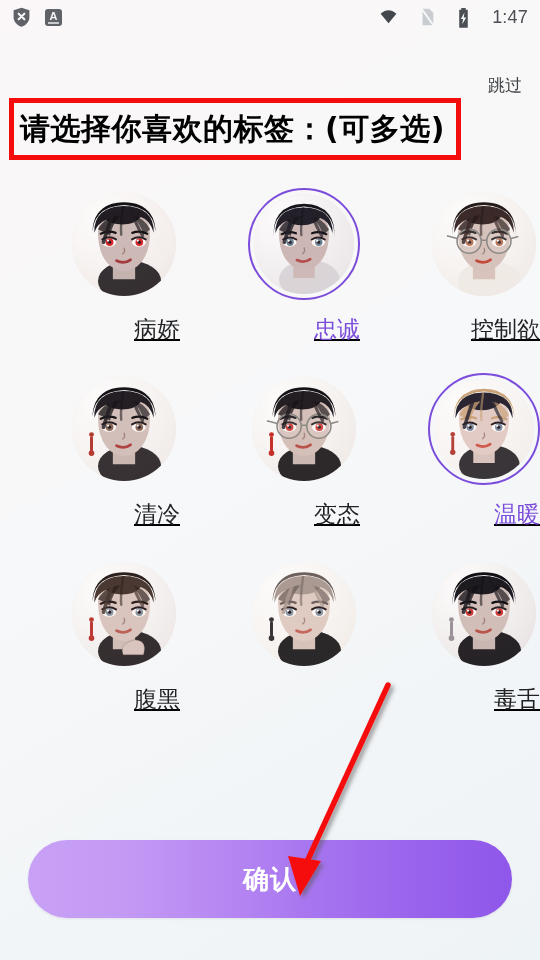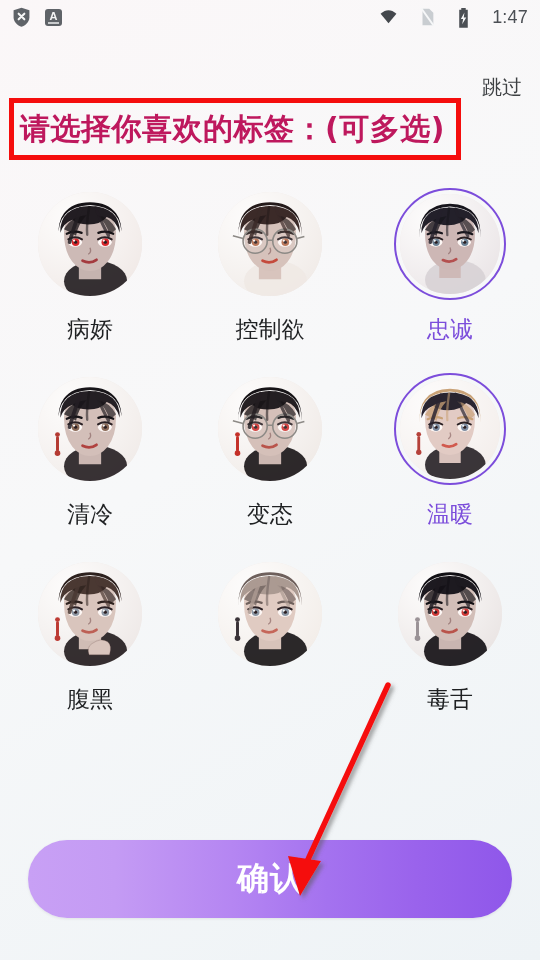--- a/index.html
+++ b/index.html
@@ -59,21 +59,21 @@
   }
 
   
   .skip-row {
     position: absolute;
     top: 74px;
     right: 18px;
     z-index: 4;
   }
   .skip-btn {
-    font-size: 20px;
+    font-size: 17px;
     color: #3d4043;
     background: none;
     border: none;
     font-family: "Liberation Sans", "DejaVu Sans", sans-serif;
     cursor: pointer;
     text-align: right;
   }
 
   
   .title-wrap {
@@ -89,43 +89,44 @@
   .title-text {
     position: absolute;
     top: 100px;
     left: 20px;
     width: 430px;
     height: 58px;
     display: flex;
     align-items: center;
     font-size: 30px;
     font-weight: bold;
-    color: #be185d;
+    color: #000000;
     letter-spacing: .5px;
     white-space: nowrap;
     z-index: 4;
     font-family: "DejaVu Sans", "Liberation Sans", sans-serif;
   }
 
   
   .grid {
     position: absolute;
     top: 188px;
     left: 0;
     width: 540px;
     display: grid;
     grid-template-columns: repeat(3, 1fr);
     row-gap: 28px;
     z-index: 2;
   }
   .cell {
     display: flex;
     flex-direction: column;
-    align-items: center;
+    align-items: flex-end;
     cursor: pointer;
+    text-decoration: underline;
   }
   .ava-ring {
     width: 112px;
     height: 112px;
     border-radius: 50%;
     padding: 4px;
     background: transparent;
     display: flex;
     align-items: center;
     justify-content: center;
@@ -160,21 +161,21 @@
   }
   .confirm-btn {
     width: 100%;
     height: 78px;
     border: none;
     border-radius: 40px;
     background: linear-gradient(90deg,
         #c8a0f5 0%, #c49bf4 18%, #b586f2 42%,
         #a472ef 62%, #9a63ec 80%, #8f57ea 100%);
     color: #ffffff;
-    font-size: 32px;
+    font-size: 26px;
     font-weight: bold;
     letter-spacing: 1px;
     cursor: pointer;
     font-family: "DejaVu Sans", "Liberation Sans", sans-serif;
     box-shadow: 0 1px 3px rgba(0,0,0,.08);
   }
 
   
   .arrow-anno {
     position: absolute;
@@ -269,20 +270,68 @@
     <path d="M48 74 q8 4 15 -1" stroke="#a43b3f" stroke-width="3" fill="none" stroke-linecap="round"></path>
 
     <path d="M46 18 q-8 22 -12 36" stroke="#221d22" stroke-width="4" fill="none" opacity=".85" stroke-linecap="round"></path>
     <path d="M62 17 q8 20 14 30" stroke="#221d22" stroke-width="3.4" fill="none" opacity=".7" stroke-linecap="round"></path>
     <path d="M55 16 q-3 20 -2 30" stroke="#151216" stroke-width="2.6" fill="none" opacity=".55" stroke-linecap="round"></path>
   </svg>
         </div>
       </div>
       <div class="tag-label">病娇</div>
     </div>
+    <div class="cell selected">
+      <div class="ava-ring">
+        <div class="ava">
+  <svg viewBox="0 0 112 112" preserveAspectRatio="xMidYMid slice">
+    <defs>
+      <radialGradient id="g_loyal-young-man-side-profile" cx="30%" cy="25%" r="95%">
+        <stop offset="0%" stop-color="#ffffff" stop-opacity=".85"></stop>
+        <stop offset="100%" stop-color="#e8e2e4"></stop>
+      </radialGradient>
+    </defs>
+    <rect width="112" height="112" fill="url(#g_loyal-young-man-side-profile)"></rect>
+    <ellipse cx="62" cy="96" rx="34" ry="22" fill="#d8d3d6" opacity=".95"></ellipse>
+
+    <path d="M44 72 h24 v22 h-24 Z" fill="#cdb7b5" opacity=".95"></path>
+
+    <path d="M28 44 q0 -24 28 -24 q28 0 28 24 q0 20 -9 31 q-8 10 -19 10 q-11 0 -19 -10 q-9 -11 -9 -31 Z" fill="#cdb7b5"></path>
+
+    <path d="M22 50 q-2 -34 34 -36 q36 2 34 36 q1 -18 -6 -27 q-9 -12 -28 -12 q-19 0 -28 12 q-7 9 -6 27 Z" fill="#17151c"></path>
+
+    <path d="M24 44 q-1 -28 32 -29 q33 1 32 29 q-4 -14 -14 -17 q-6 8 -20 8 q-12 0 -17 -5 q-10 4 -13 14 Z" fill="#23202a"></path>
+    <path d="M28 40 q8 -14 24 -15 q-9 10 -11 22 q-6 -4 -13 -7 Z" fill="#17151c" opacity=".75"></path>
+    <path d="M84 40 q-7 -13 -20 -15 q10 9 13 21 q4 -3 7 -6 Z" fill="#17151c" opacity=".65"></path>
+
+    <path d="M31 45 q8 -4 16 -1" stroke="#17151c" stroke-width="2.4" fill="none" stroke-linecap="round"></path>
+    <path d="M65 44 q8 -3 16 1" stroke="#17151c" stroke-width="2.4" fill="none" stroke-linecap="round"></path>
+
+    <ellipse cx="40" cy="54" rx="7.4" ry="5" fill="#fdf7f5"></ellipse>
+    <ellipse cx="72" cy="54" rx="7.4" ry="5" fill="#fdf7f5"></ellipse>
+    <circle cx="40.5" cy="54" r="4.1" fill="#6b8194"></circle>
+    <circle cx="72.5" cy="54" r="4.1" fill="#6b8194"></circle>
+    <circle cx="40.5" cy="54" r="1.7" fill="#2a1d20"></circle>
+    <circle cx="72.5" cy="54" r="1.7" fill="#2a1d20"></circle>
+    <circle cx="38.8" cy="52.3" r="1.25" fill="#ffffff" opacity=".95"></circle>
+    <circle cx="70.8" cy="52.3" r="1.25" fill="#ffffff" opacity=".95"></circle>
+    <path d="M32.6 51 q7.4 -4.6 14.8 0" stroke="#2a2024" stroke-width="2.1" fill="none" stroke-linecap="round"></path>
+    <path d="M64.6 51 q7.4 -4.6 14.8 0" stroke="#2a2024" stroke-width="2.1" fill="none" stroke-linecap="round"></path>
+
+    <path d="M56 60 q2 5 -2 7" stroke="rgba(120,80,80,.55)" stroke-width="1.4" fill="none"></path>
+    <path d="M48 74 q8 4 15 -1" stroke="#b4504f" stroke-width="3" fill="none" stroke-linecap="round"></path>
+
+    <path d="M46 18 q-8 22 -12 36" stroke="#23202a" stroke-width="4" fill="none" opacity=".85" stroke-linecap="round"></path>
+    <path d="M62 17 q8 20 14 30" stroke="#23202a" stroke-width="3.4" fill="none" opacity=".7" stroke-linecap="round"></path>
+    <path d="M55 16 q-3 20 -2 30" stroke="#17151c" stroke-width="2.6" fill="none" opacity=".55" stroke-linecap="round"></path>
+  </svg>
+        </div>
+      </div>
+      <div class="tag-label">忠诚</div>
+    </div>
     <div class="cell">
       <div class="ava-ring">
         <div class="ava">
   <svg viewBox="0 0 112 112" preserveAspectRatio="xMidYMid slice">
     <defs>
       <radialGradient id="g_man-with-glasses-stern" cx="30%" cy="25%" r="95%">
         <stop offset="0%" stop-color="#ffffff" stop-opacity=".85"></stop>
         <stop offset="100%" stop-color="#efe9e5"></stop>
       </radialGradient>
     </defs>
@@ -324,68 +373,20 @@
         <path d="M85 50 L93 48" fill="none"></path>
       </g>
 
     <path d="M46 18 q-8 22 -12 36" stroke="#3b2a28" stroke-width="4" fill="none" opacity=".85" stroke-linecap="round"></path>
     <path d="M62 17 q8 20 14 30" stroke="#3b2a28" stroke-width="3.4" fill="none" opacity=".7" stroke-linecap="round"></path>
     <path d="M55 16 q-3 20 -2 30" stroke="#241a1a" stroke-width="2.6" fill="none" opacity=".55" stroke-linecap="round"></path>
   </svg>
         </div>
       </div>
       <div class="tag-label">控制欲</div>
-    </div>
-    <div class="cell selected">
-      <div class="ava-ring">
-        <div class="ava">
-  <svg viewBox="0 0 112 112" preserveAspectRatio="xMidYMid slice">
-    <defs>
-      <radialGradient id="g_loyal-young-man-side-profile" cx="30%" cy="25%" r="95%">
-        <stop offset="0%" stop-color="#ffffff" stop-opacity=".85"></stop>
-        <stop offset="100%" stop-color="#e8e2e4"></stop>
-      </radialGradient>
-    </defs>
-    <rect width="112" height="112" fill="url(#g_loyal-young-man-side-profile)"></rect>
-    <ellipse cx="62" cy="96" rx="34" ry="22" fill="#d8d3d6" opacity=".95"></ellipse>
-
-    <path d="M44 72 h24 v22 h-24 Z" fill="#cdb7b5" opacity=".95"></path>
-
-    <path d="M28 44 q0 -24 28 -24 q28 0 28 24 q0 20 -9 31 q-8 10 -19 10 q-11 0 -19 -10 q-9 -11 -9 -31 Z" fill="#cdb7b5"></path>
-
-    <path d="M22 50 q-2 -34 34 -36 q36 2 34 36 q1 -18 -6 -27 q-9 -12 -28 -12 q-19 0 -28 12 q-7 9 -6 27 Z" fill="#17151c"></path>
-
-    <path d="M24 44 q-1 -28 32 -29 q33 1 32 29 q-4 -14 -14 -17 q-6 8 -20 8 q-12 0 -17 -5 q-10 4 -13 14 Z" fill="#23202a"></path>
-    <path d="M28 40 q8 -14 24 -15 q-9 10 -11 22 q-6 -4 -13 -7 Z" fill="#17151c" opacity=".75"></path>
-    <path d="M84 40 q-7 -13 -20 -15 q10 9 13 21 q4 -3 7 -6 Z" fill="#17151c" opacity=".65"></path>
-
-    <path d="M31 45 q8 -4 16 -1" stroke="#17151c" stroke-width="2.4" fill="none" stroke-linecap="round"></path>
-    <path d="M65 44 q8 -3 16 1" stroke="#17151c" stroke-width="2.4" fill="none" stroke-linecap="round"></path>
-
-    <ellipse cx="40" cy="54" rx="7.4" ry="5" fill="#fdf7f5"></ellipse>
-    <ellipse cx="72" cy="54" rx="7.4" ry="5" fill="#fdf7f5"></ellipse>
-    <circle cx="40.5" cy="54" r="4.1" fill="#6b8194"></circle>
-    <circle cx="72.5" cy="54" r="4.1" fill="#6b8194"></circle>
-    <circle cx="40.5" cy="54" r="1.7" fill="#2a1d20"></circle>
-    <circle cx="72.5" cy="54" r="1.7" fill="#2a1d20"></circle>
-    <circle cx="38.8" cy="52.3" r="1.25" fill="#ffffff" opacity=".95"></circle>
-    <circle cx="70.8" cy="52.3" r="1.25" fill="#ffffff" opacity=".95"></circle>
-    <path d="M32.6 51 q7.4 -4.6 14.8 0" stroke="#2a2024" stroke-width="2.1" fill="none" stroke-linecap="round"></path>
-    <path d="M64.6 51 q7.4 -4.6 14.8 0" stroke="#2a2024" stroke-width="2.1" fill="none" stroke-linecap="round"></path>
-
-    <path d="M56 60 q2 5 -2 7" stroke="rgba(120,80,80,.55)" stroke-width="1.4" fill="none"></path>
-    <path d="M48 74 q8 4 15 -1" stroke="#b4504f" stroke-width="3" fill="none" stroke-linecap="round"></path>
-
-    <path d="M46 18 q-8 22 -12 36" stroke="#23202a" stroke-width="4" fill="none" opacity=".85" stroke-linecap="round"></path>
-    <path d="M62 17 q8 20 14 30" stroke="#23202a" stroke-width="3.4" fill="none" opacity=".7" stroke-linecap="round"></path>
-    <path d="M55 16 q-3 20 -2 30" stroke="#17151c" stroke-width="2.6" fill="none" opacity=".55" stroke-linecap="round"></path>
-  </svg>
-        </div>
-      </div>
-      <div class="tag-label">忠诚</div>
     </div>
     <div class="cell">
       <div class="ava-ring">
         <div class="ava">
   <svg viewBox="0 0 112 112" preserveAspectRatio="xMidYMid slice">
     <defs>
       <radialGradient id="g_cold-woman-long-dark-hair-earring" cx="30%" cy="25%" r="95%">
         <stop offset="0%" stop-color="#ffffff" stop-opacity=".85"></stop>
         <stop offset="100%" stop-color="#efe9e6"></stop>
       </radialGradient>

